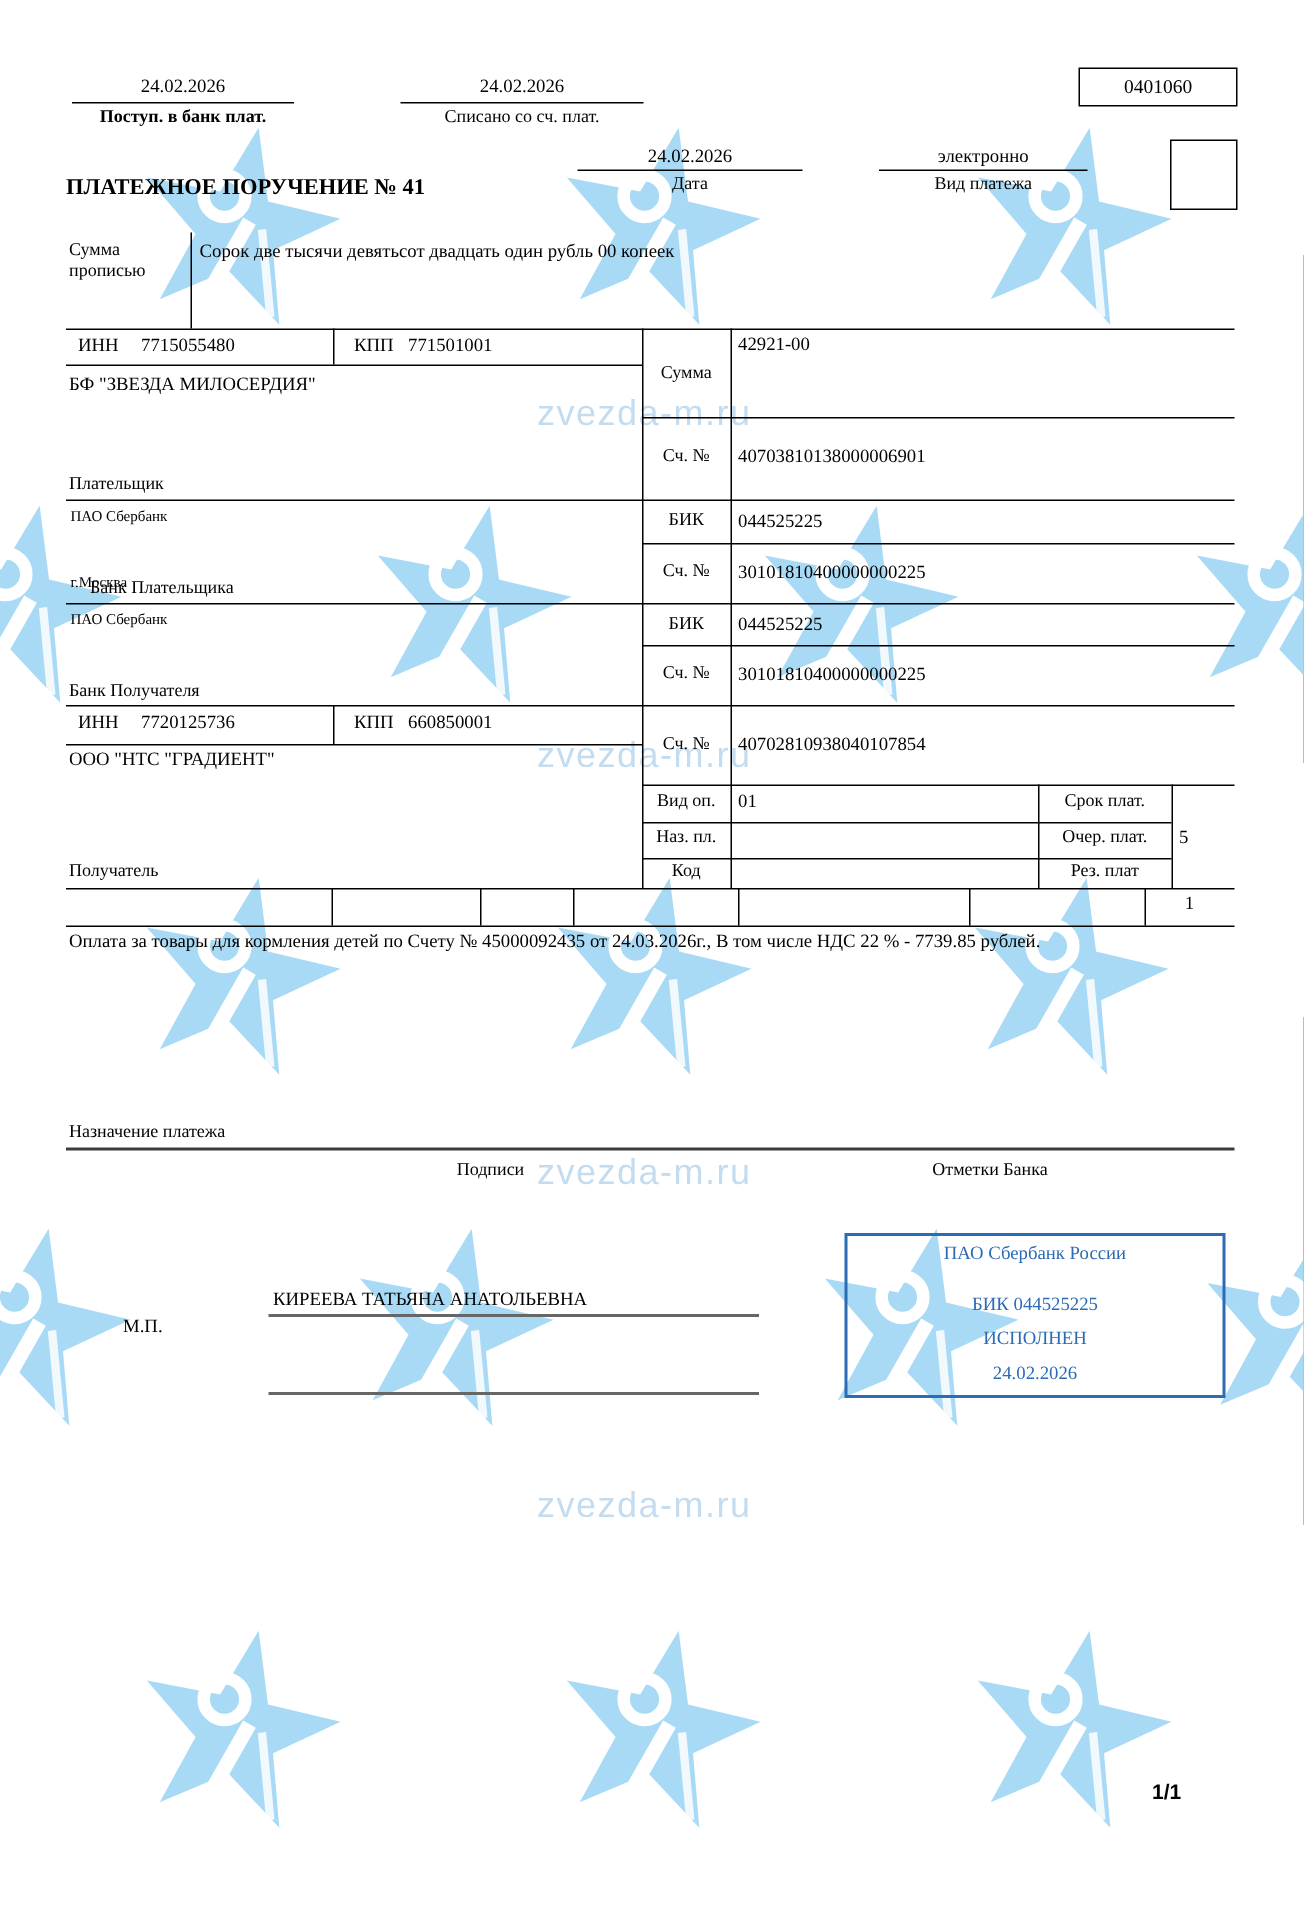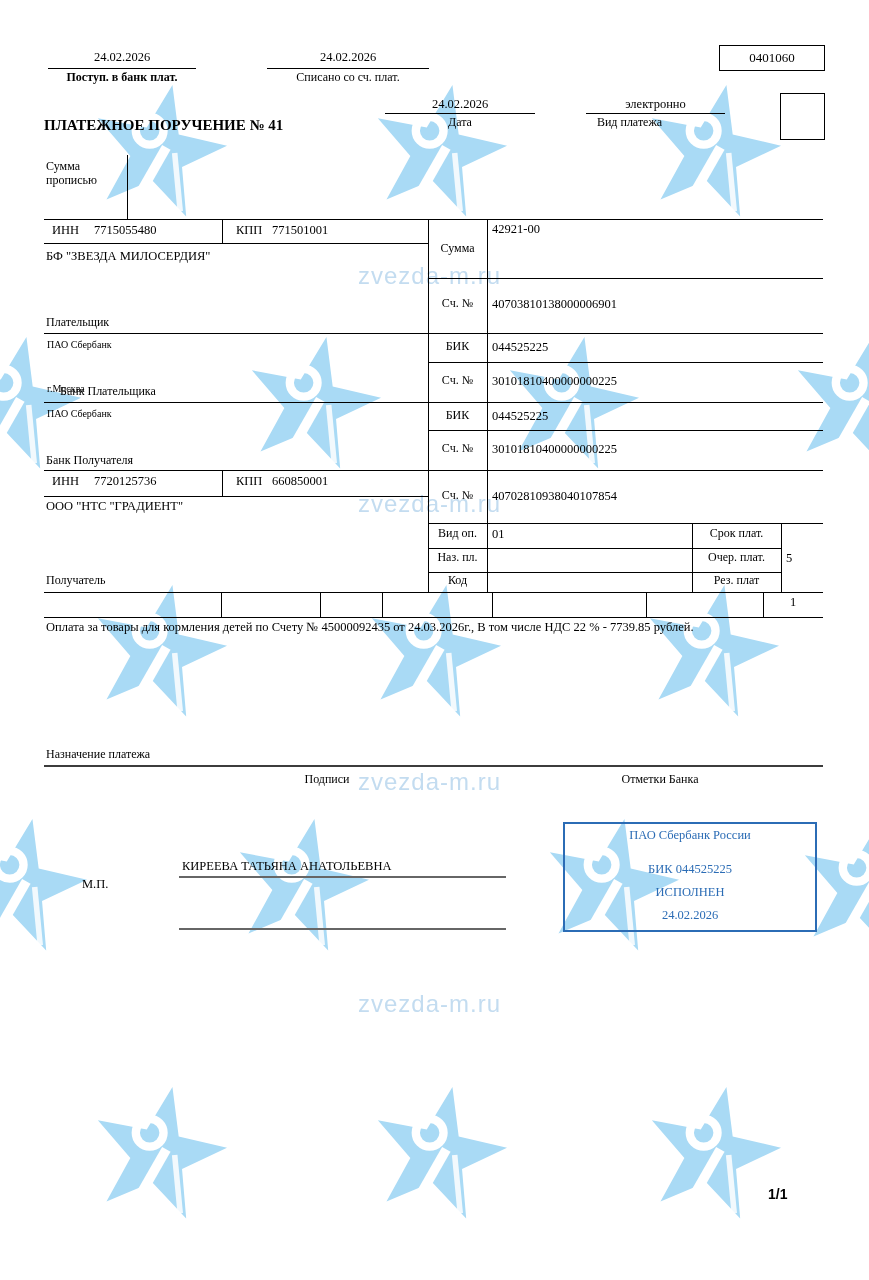--- a/index.html
+++ b/index.html
@@ -180,24 +180,25 @@
   <div class="t c lbl" style="left:48px;top:71px;width:148px;font-weight:bold;">Поступ. в банк плат.</div>
   <div class="t c" style="left:267px;top:50px;width:162px;">24.02.2026</div>
   <div class="t c lbl" style="left:267px;top:71px;width:162px;">Списано со сч. плат.</div>
   <div id="code-box">
     <span>0401060</span>
   </div>
   <div id="title">ПЛАТЕЖНОЕ ПОРУЧЕНИЕ № 41</div>
   <div class="t c" style="left:385px;top:97px;width:150px;">24.02.2026</div>
   <div class="t c lbl" style="left:385px;top:116px;width:150px;">Дата</div>
   <div class="t c" style="left:586px;top:97px;width:139px;">электронно</div>
-  <div class="t c lbl" style="left:560px;top:116px;width:139px;">Вид платежа</div>
+  <div class="t c lbl" style="left:586px;top:116px;width:139px;">Вид платежа</div>
   <div id="checkbox"></div>
 
   <div class="t lbl" style="left:46px;top:160px;width:80px;white-space:normal;">Сумма прописью</div>
+  <div class="t" style="left:133px;top:160px;">Сорок две тысячи девятьсот двадцать один рубль 00 копеек</div>
 
   <div class="t" style="left:52px;top:223px;">ИНН</div>
   <div class="t" style="left:94px;top:223px;">7715055480</div>
   <div class="t" style="left:236px;top:223px;">КПП</div>
   <div class="t" style="left:272px;top:223px;">771501001</div>
   <div class="t" style="left:46px;top:249px;">БФ "ЗВЕЗДА МИЛОСЕРДИЯ"</div>
   <div class="t lbl" style="left:46px;top:316px;">Плательщик</div>
   <div class="t c lbl" style="left:428px;top:242px;width:59px;">Сумма</div>
   <div class="t" style="left:492px;top:222px;">42921-00</div>
   <div class="t c lbl" style="left:428px;top:297px;width:59px;">Сч. №</div>

